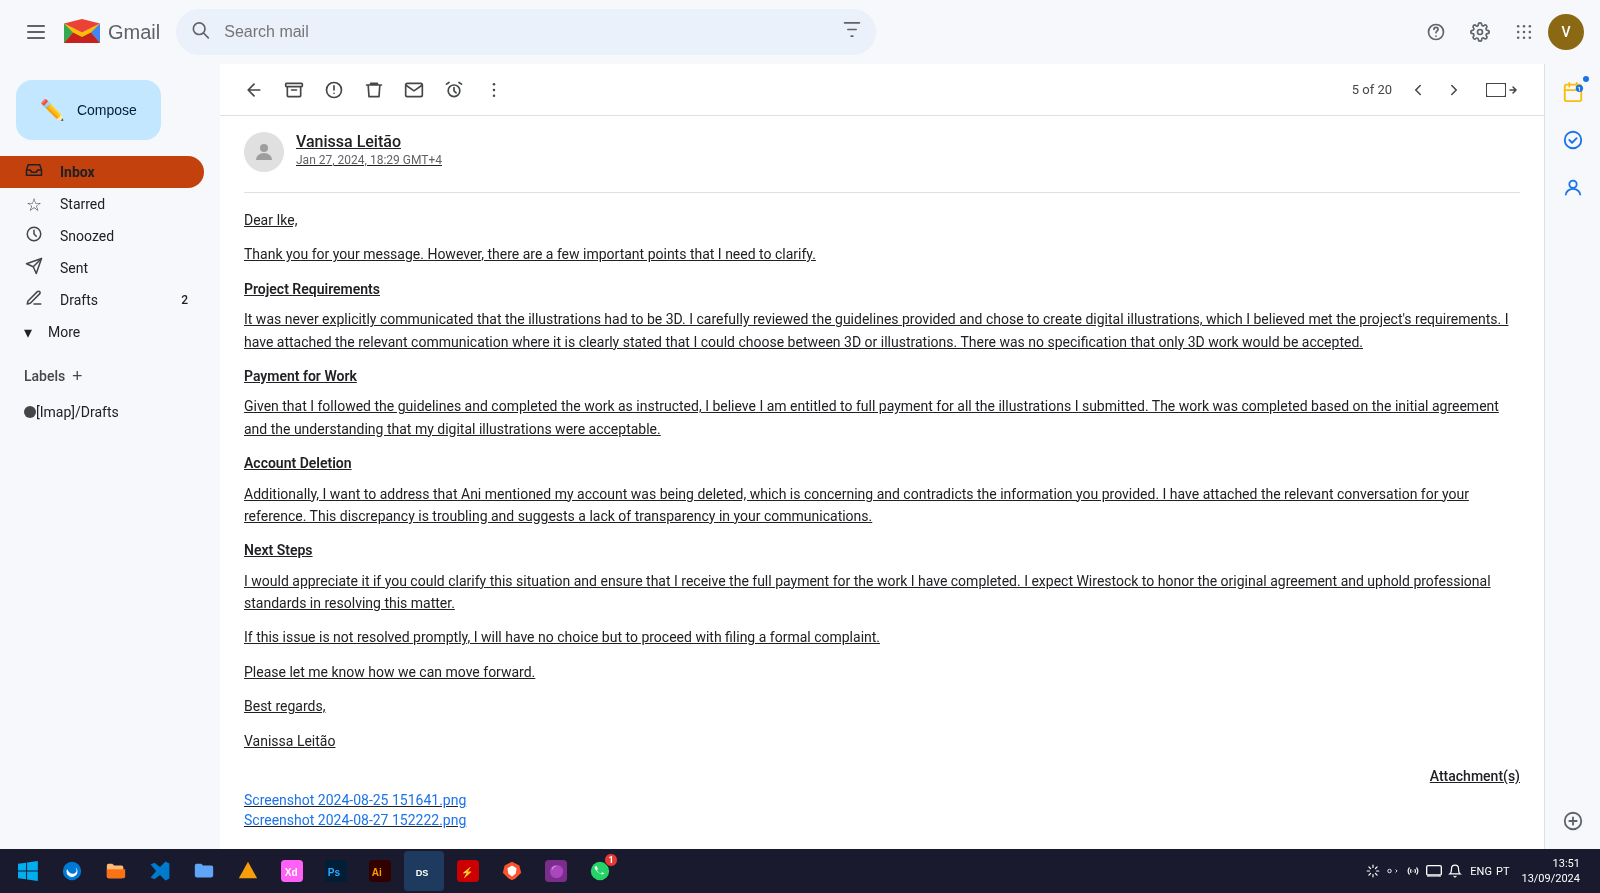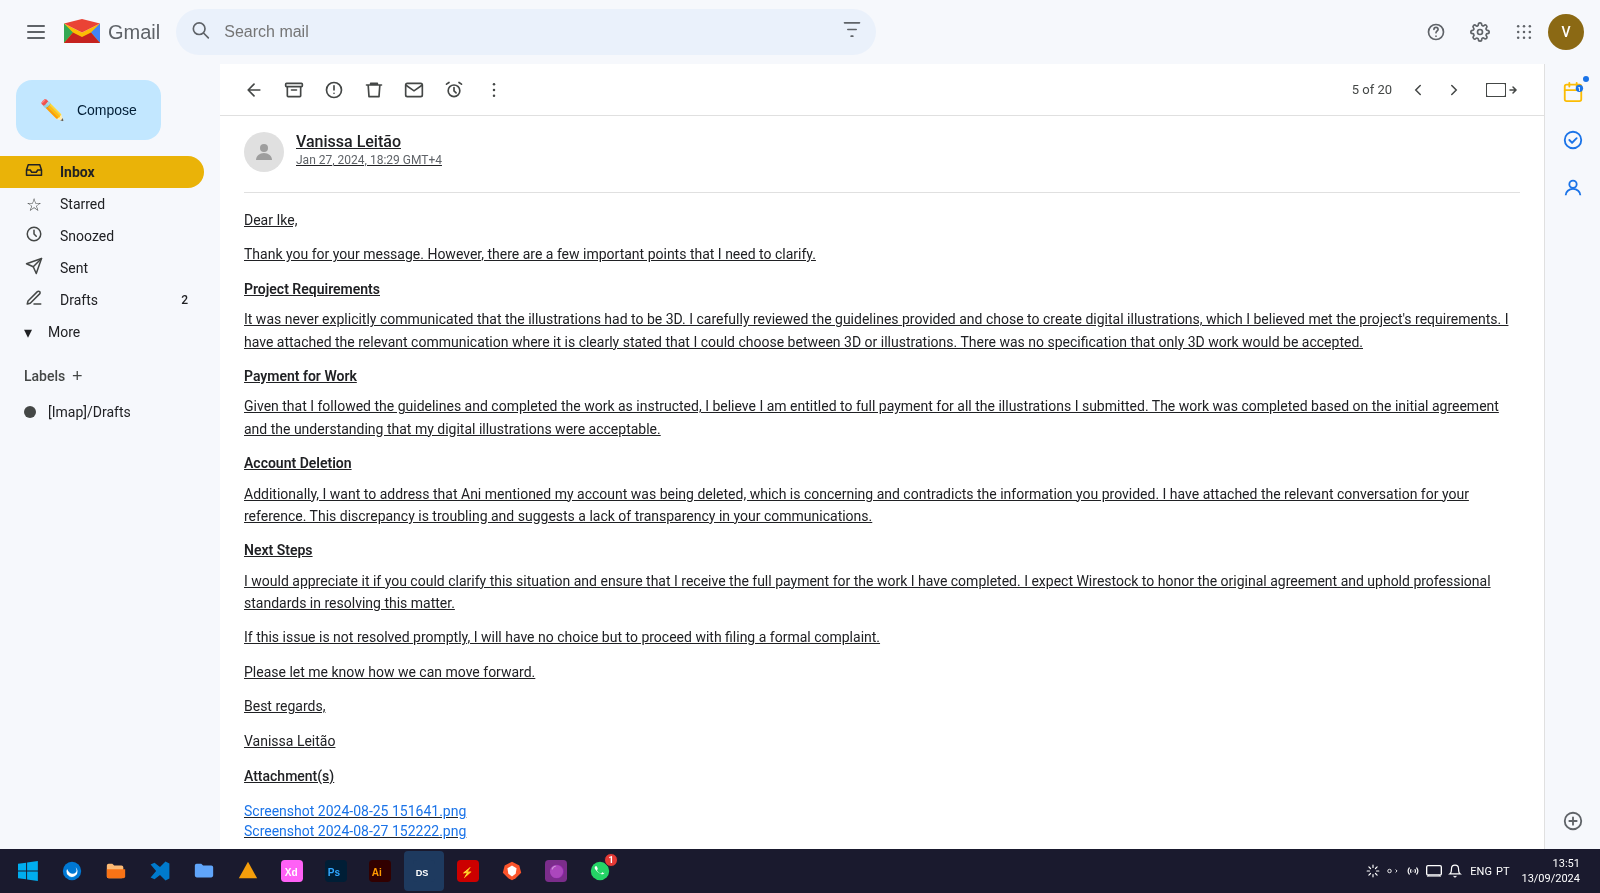--- a/index.html
+++ b/index.html
@@ -23,48 +23,48 @@
     .search-icon-btn { position: absolute; left: 14px; top: 50%; transform: translateY(-50%); background: none; border: none; cursor: pointer; color: #5f6368; font-size: 18px; }
     .search-filter-btn { position: absolute; right: 14px; top: 50%; transform: translateY(-50%); background: none; border: none; cursor: pointer; color: #5f6368; font-size: 18px; }
     .top-right-icons { margin-left: auto; display: flex; align-items: center; gap: 4px; }
     .icon-btn { width: 40px; height: 40px; border-radius: 50%; border: none; background: transparent; cursor: pointer; display: flex; align-items: center; justify-content: center; color: #5f6368; font-size: 20px; }
     .avatar { width: 36px; height: 36px; border-radius: 50%; background: #8b6914; display: flex; align-items: center; justify-content: center; color: #fff; font-size: 14px; font-weight: 500; cursor: pointer; }
 
     
     .compose-btn { margin: 8px 16px 16px; display: flex; align-items: center; gap: 12px; background: #c2e7ff; border: none; border-radius: 16px; padding: 18px 24px; cursor: pointer; font-size: 14px; font-weight: 500; color: #001d35; transition: box-shadow 0.2s; }
     .compose-pen-icon { font-size: 20px; }
     .nav-item { display: flex; align-items: center; gap: 16px; padding: 4px 16px 4px 24px; height: 32px; border-radius: 0 16px 16px 0; cursor: pointer; font-size: 14px; color: #202124; margin-right: 16px; }
-    .nav-item.active { background: #eab308; font-weight: 700; }
+    .nav-item.active { background: #c2410c; font-weight: 700; }
     .nav-item .nav-icon { font-size: 18px; color: #444746; width: 20px; text-align: center; }
     .nav-item .nav-label { flex: 1; }
     .nav-item .nav-badge { font-size: 12px; font-weight: 500; color: #202124; }
     .nav-more { display: flex; align-items: center; gap: 16px; padding: 4px 16px 4px 24px; height: 32px; cursor: pointer; font-size: 14px; color: #202124; margin-right: 16px; }
     .labels-section { padding: 16px 24px 8px; }
     .labels-header { display: flex; align-items: center; color: #444746; font-size: 14px; font-weight: 500; }
     .labels-add-btn { width: 24px; height: 24px; border-radius: 50%; border: none; background: transparent; cursor: pointer; display: flex; align-items: center; justify-content: center; color: #444746; font-size: 18px; }
-    .label-item { display: flex; align-items: center; gap: 12px; padding: 4px 16px 4px 24px; height: 32px; cursor: pointer; font-size: 14px; color: #202124; margin-right: 16px; }
+    .label-item { display: flex; align-items: center; gap: 0; padding: 4px 16px 4px 24px; height: 32px; cursor: pointer; font-size: 14px; color: #202124; margin-right: 16px; }
     .label-dot { width: 12px; height: 12px; border-radius: 50%; background: #444746; }
 
     
     .toolbar-btn { width: 36px; height: 36px; border-radius: 50%; border: none; background: transparent; cursor: pointer; display: flex; align-items: center; justify-content: center; color: #444746; font-size: 18px; }
     .toolbar-spacer { flex: 1; }
     .email-counter { font-size: 13px; color: #444746; margin-right: 4px; }
     .nav-arrows { display: flex; gap: 0; }
 
     
     .email-header { display: flex; align-items: flex-start; padding: 16px 0 12px; gap: 12px; }
     .sender-avatar { width: 40px; height: 40px; border-radius: 50%; background: #e0e0e0; flex-shrink: 0; display: flex; align-items: center; justify-content: center; color: #666; font-size: 18px; }
     .sender-info { flex: 1; }
     .sender-name { font-size: 16px; font-weight: 500; color: #202124; }
     .sender-date { font-size: 12px; color: #5f6368; margin-top: 2px; }
     .email-text { font-size: 14px; line-height: 1.6; color: #202124; }
     .email-text p { margin-bottom: 12px; }
     .email-text h4 { font-size: 14px; font-weight: 600; margin-bottom: 8px; margin-top: 4px; }
     .attachment-section { margin-top: 16px; }
-    .attachment-title { font-size: 14px; font-weight: 500; margin-bottom: 19px; }
+    .attachment-title { font-size: 14px; font-weight: 500; margin-bottom: 8px; text-align: right; }
     .attachment-link { display: block; color: #1a73e8; text-decoration: none; font-size: 14px; margin-bottom: 4px; }
 
     
     .right-panel-icon { width: 40px; height: 40px; border-radius: 50%; display: flex; align-items: center; justify-content: center; cursor: pointer; color: #5f6368; font-size: 20px; position: relative; }
     .right-panel-icon .badge { position: absolute; top: 2px; right: 2px; width: 10px; height: 10px; border-radius: 50%; background: #1a73e8; border: 2px solid #f6f8fc; }
 
     
     .email-body::-webkit-scrollbar { width: 8px; }
     .email-body::-webkit-scrollbar-track { background: transparent; }
     .email-body::-webkit-scrollbar-thumb { background: #c4c7c5; border-radius: 4px; }

